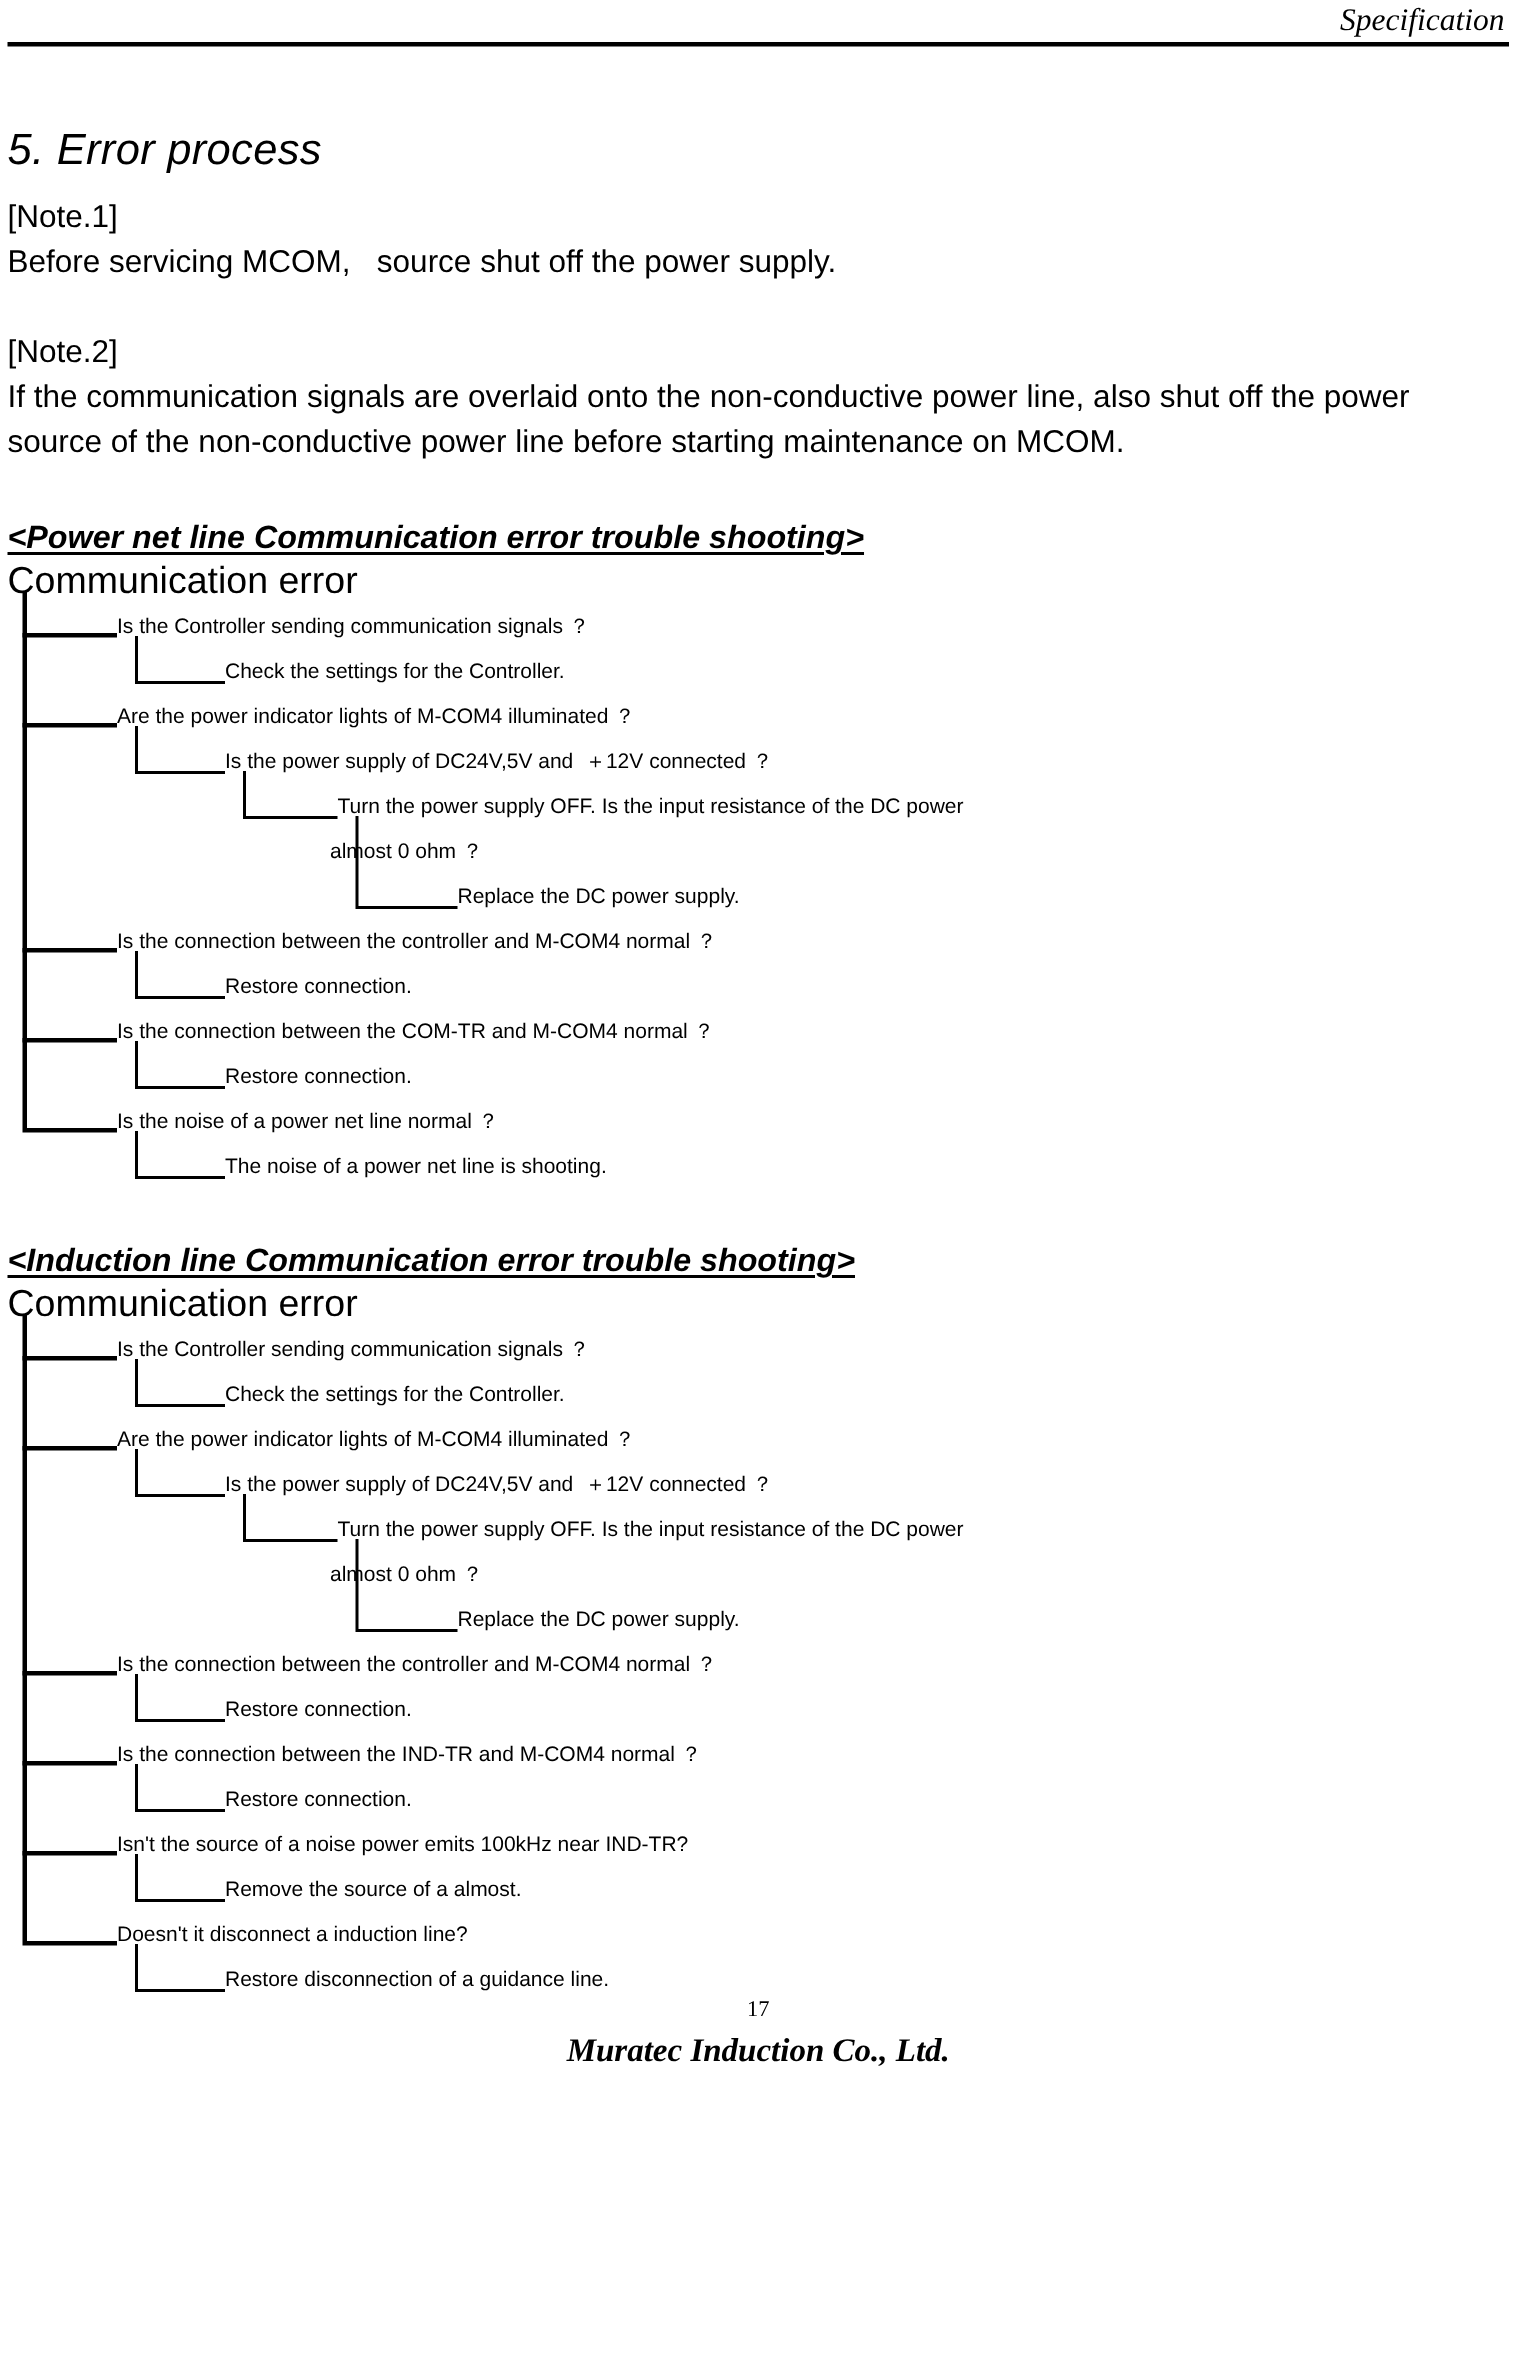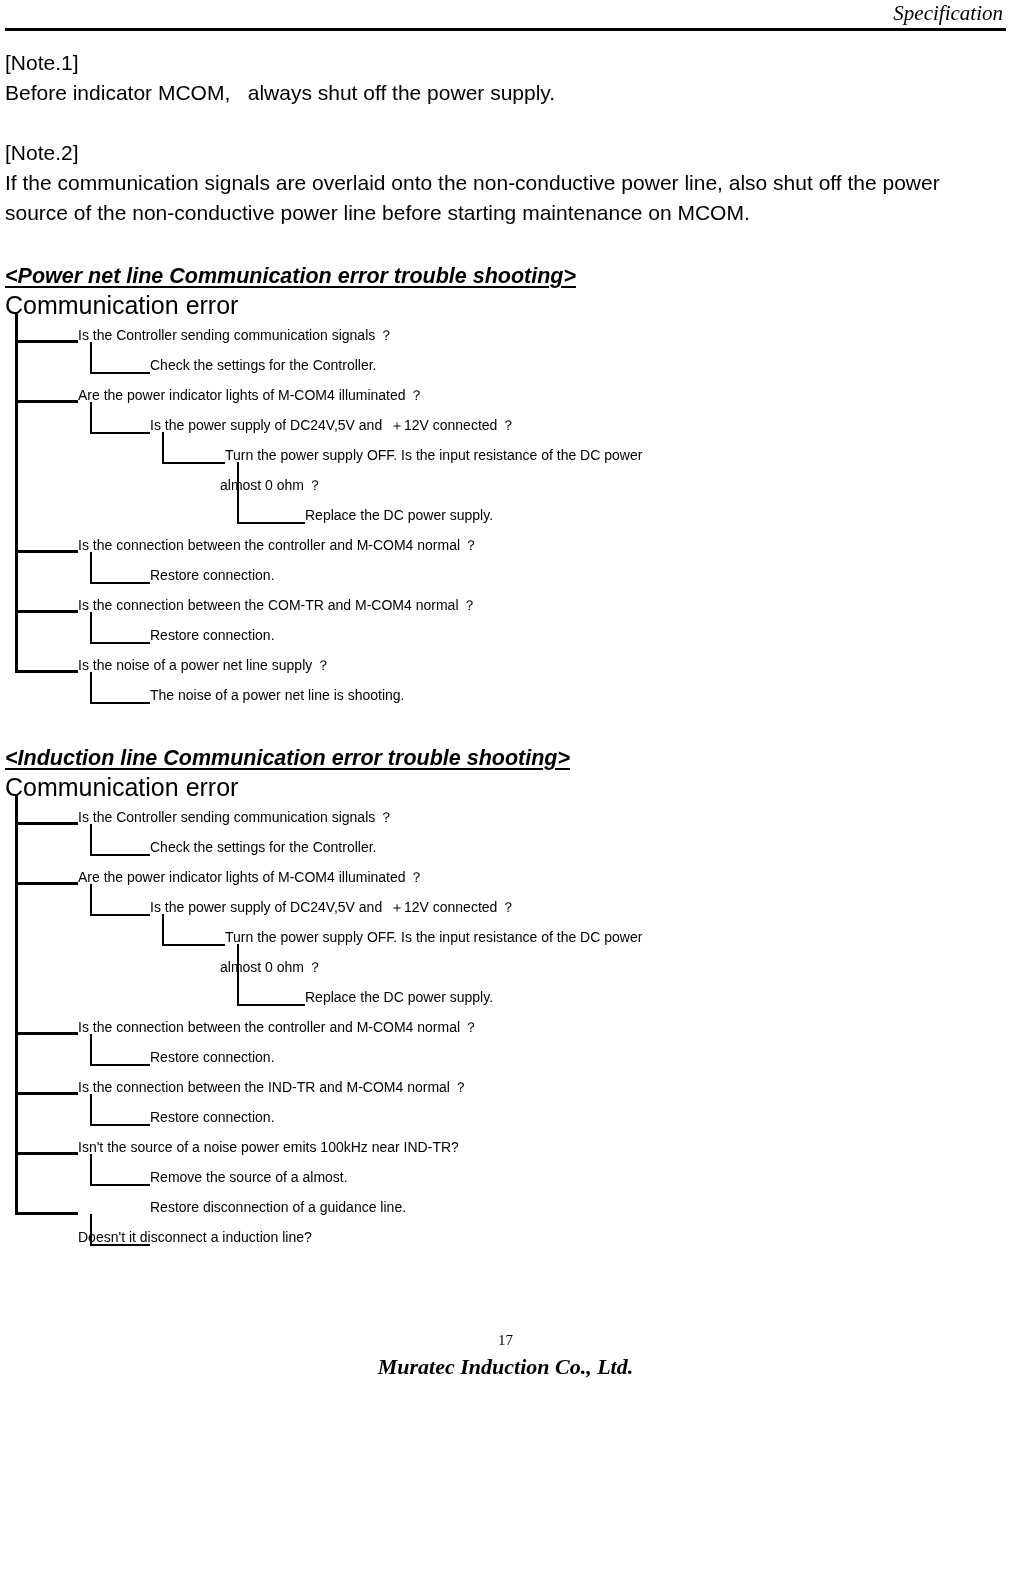--- a/index.html
+++ b/index.html
@@ -149,25 +149,26 @@
 
 <div class="page">
 
   <div class="header">
     <div class="header-title">Specification</div>
     <div class="header-rule"></div>
   </div>
 
   <div class="content">
 
+    <h1 class="section-title">5.  Error process</h1>
 
     <div class="gap-sm"></div>
 
     <p class="body-line">[Note.1]</p>
-    <p class="body-line">Before indicator MCOM,   always shut off the power supply.</p>
+    <p class="body-line">Before servicing MCOM,   source shut off the power supply.</p>
 
     <div class="gap-md"></div>
 
     <p class="body-line">[Note.2]</p>
     <p class="body-line">If the communication signals are overlaid onto the non-conductive power line, also shut off the power source of the non-conductive power line before starting maintenance on MCOM.</p>
 
     <div class="gap-lg"></div>
 
     
     <h2 class="tree-title">&lt;Power net line Communication error trouble shooting&gt;</h2>
@@ -178,21 +179,21 @@
           <div class="trow"><span class="txt" style="margin-left: 145px;">Check the settings for the Controller.</span></div>
           <div class="trow"><span class="txt" style="margin-left: 73px;">Are the power indicator lights of M-COM4 illuminated ？</span></div>
           <div class="trow"><span class="txt" style="margin-left: 145px;">Is the power supply of DC24V,5V and  ＋12V connected ？</span></div>
           <div class="trow"><span class="txt" style="margin-left: 220px;">Turn the power supply OFF. Is the input resistance of the DC power</span></div>
           <div class="trow"><span class="txt" style="margin-left: 215px;">almost 0 ohm ？</span></div>
           <div class="trow"><span class="txt" style="margin-left: 300px;">Replace the DC power supply.</span></div>
           <div class="trow"><span class="txt" style="margin-left: 73px;">Is the connection between the controller and M-COM4 normal ？</span></div>
           <div class="trow"><span class="txt" style="margin-left: 145px;">Restore connection.</span></div>
           <div class="trow"><span class="txt" style="margin-left: 73px;">Is the connection between the COM-TR and M-COM4 normal ？</span></div>
           <div class="trow"><span class="txt" style="margin-left: 145px;">Restore connection.</span></div>
-          <div class="trow"><span class="txt" style="margin-left: 73px;">Is the noise of a power net line supply ？</span></div>
+          <div class="trow"><span class="txt" style="margin-left: 73px;">Is the noise of a power net line normal ？</span></div>
           <div class="trow"><span class="txt" style="margin-left: 145px;">The noise of a power net line is shooting.</span></div>
           <div class="vline thick" style="left: 10px; top: -8px; height: 358px;"></div>
           <div class="hline thick" style="left: 10px; top: 20px; width: 63px;"></div>
           <div class="hline thick" style="left: 10px; top: 80px; width: 63px;"></div>
           <div class="hline thick" style="left: 10px; top: 230px; width: 63px;"></div>
           <div class="hline thick" style="left: 10px; top: 290px; width: 63px;"></div>
           <div class="hline thick" style="left: 10px; top: 350px; width: 63px;"></div>
           <div class="vline" style="left: 85px; top: 22px; height: 30px;"></div>
           <div class="hline" style="left: 85px; top: 52px; width: 60px;"></div>
           <div class="vline" style="left: 85px; top: 82px; height: 30px;"></div>
@@ -223,22 +224,22 @@
           <div class="trow"><span class="txt" style="margin-left: 145px;">Is the power supply of DC24V,5V and  ＋12V connected ？</span></div>
           <div class="trow"><span class="txt" style="margin-left: 220px;">Turn the power supply OFF. Is the input resistance of the DC power</span></div>
           <div class="trow"><span class="txt" style="margin-left: 215px;">almost 0 ohm ？</span></div>
           <div class="trow"><span class="txt" style="margin-left: 300px;">Replace the DC power supply.</span></div>
           <div class="trow"><span class="txt" style="margin-left: 73px;">Is the connection between the controller and M-COM4 normal ？</span></div>
           <div class="trow"><span class="txt" style="margin-left: 145px;">Restore connection.</span></div>
           <div class="trow"><span class="txt" style="margin-left: 73px;">Is the connection between the IND-TR and M-COM4 normal ？</span></div>
           <div class="trow"><span class="txt" style="margin-left: 145px;">Restore connection.</span></div>
           <div class="trow"><span class="txt" style="margin-left: 73px;">Isn't the source of a noise power emits 100kHz near IND-TR?</span></div>
           <div class="trow"><span class="txt" style="margin-left: 145px;">Remove the source of a almost.</span></div>
+          <div class="trow"><span class="txt" style="margin-left: 73px;">Doesn't it disconnect a induction line?</span></div>
           <div class="trow"><span class="txt" style="margin-left: 145px;">Restore disconnection of a guidance line.</span></div>
-          <div class="trow"><span class="txt" style="margin-left: 73px;">Doesn't it disconnect a induction line?</span></div>
           <div class="vline thick" style="left: 10px; top: -8px; height: 418px;"></div>
           <div class="hline thick" style="left: 10px; top: 20px; width: 63px;"></div>
           <div class="hline thick" style="left: 10px; top: 80px; width: 63px;"></div>
           <div class="hline thick" style="left: 10px; top: 230px; width: 63px;"></div>
           <div class="hline thick" style="left: 10px; top: 290px; width: 63px;"></div>
           <div class="hline thick" style="left: 10px; top: 350px; width: 63px;"></div>
           <div class="hline thick" style="left: 10px; top: 410px; width: 63px;"></div>
           <div class="vline" style="left: 85px; top: 22px; height: 30px;"></div>
           <div class="hline" style="left: 85px; top: 52px; width: 60px;"></div>
           <div class="vline" style="left: 85px; top: 82px; height: 30px;"></div>

